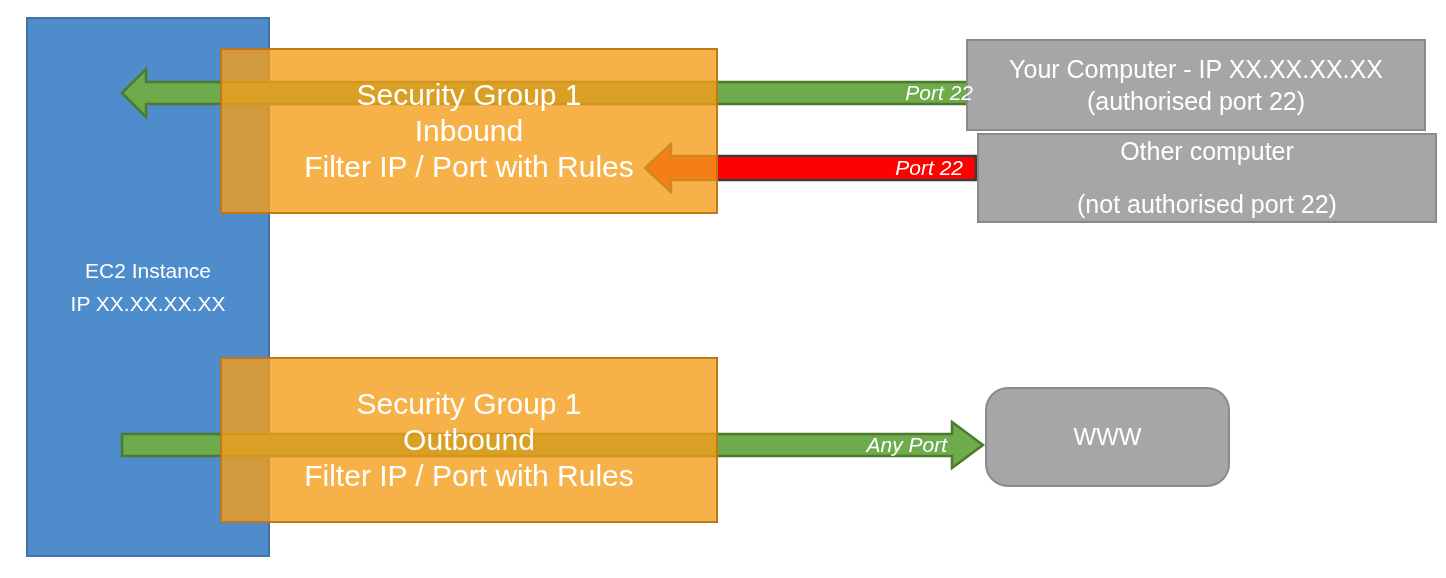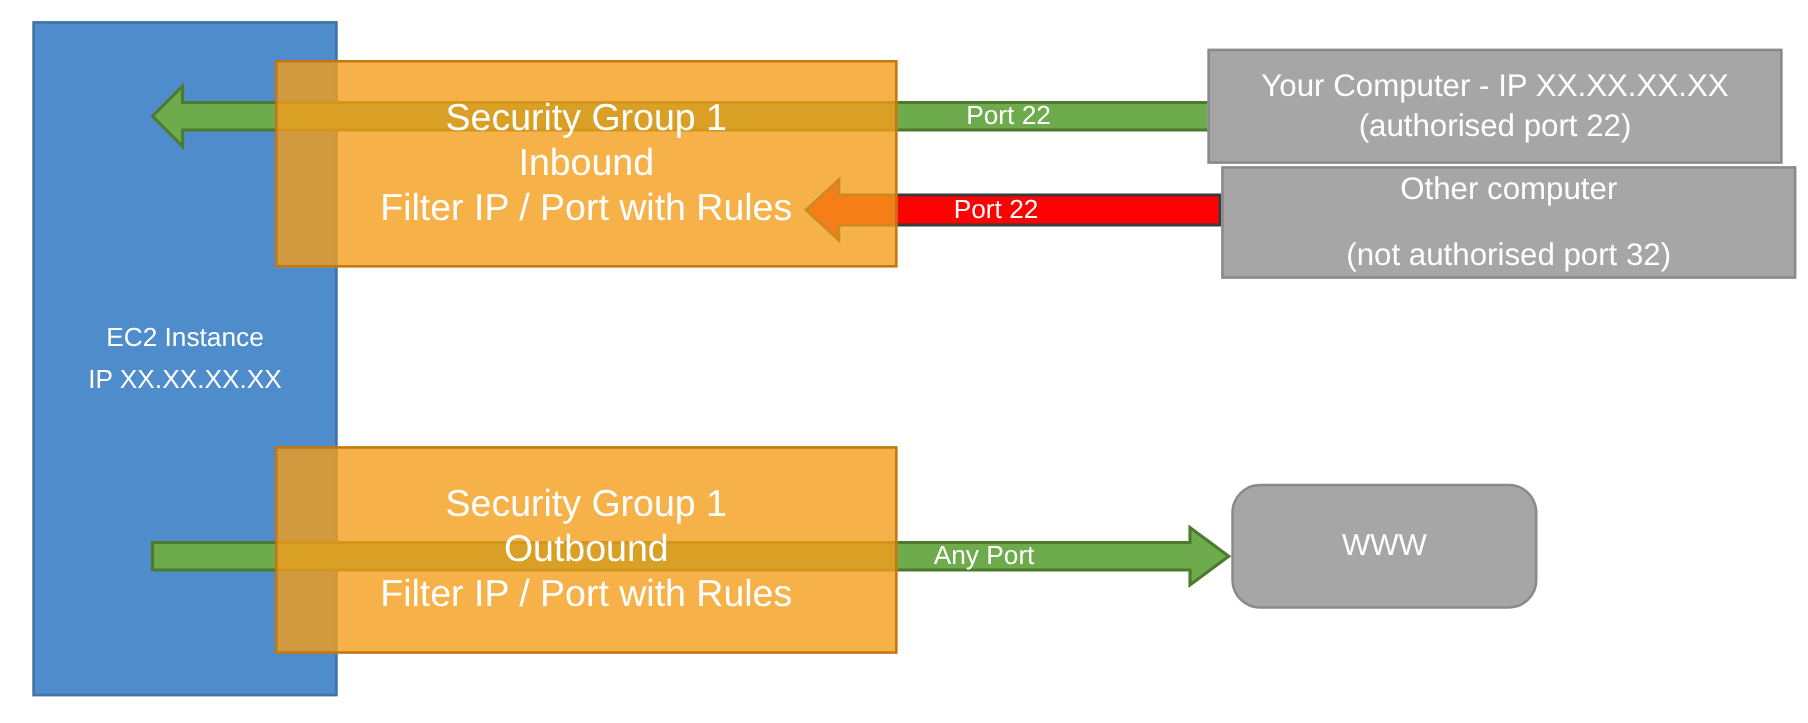--- a/index.html
+++ b/index.html
@@ -36,21 +36,21 @@
   .gray-box{
     background:#A6A6A6;border:2px solid #8A8A8A;
     z-index:4;font-size:25px;
   }
   #your-computer-box{left:919px;top:39px;width:460px;height:92px;line-height:32px;margin-left:47px;}
   #other-computer-box{left:977px;top:133px;width:460px;height:90px;line-height:33px;justify-content:space-between;}
   #www-box{left:985px;top:387px;width:245px;height:100px;line-height:34px;font-size:24px;border-radius:23px;}
   
   .port-label{
     z-index:5;color:#ffffff;font-size:21px;line-height:26px;
-    width:200px;text-align:left;
+    width:200px;text-align:right;font-style:italic;
   }
   #label-inbound-allowed{left:773px;top:80px;}
   #label-inbound-blocked{left:763px;top:155px;}
   #label-outbound{left:747px;top:432px;}
 </style>
 </head>
 <body>
 
 <div id="canvas">
 
@@ -77,21 +77,21 @@
     <div>Filter IP / Port with Rules</div>
   </div>
 
   <div id="your-computer-box" class="abs gray-box center-col">
     <div>Your Computer - IP XX.XX.XX.XX</div>
     <div>(authorised port 22)</div>
   </div>
 
   <div id="other-computer-box" class="abs gray-box center-col">
     <div>Other computer</div>
-    <div>(not authorised port 32)</div>
+    <div>(not authorised port 22)</div>
   </div>
 
   <div id="www-box" class="abs gray-box center-col">
     <div>WWW</div>
   </div>
 
   <div id="label-inbound-allowed" class="abs port-label">Port 22</div>
   <div id="label-inbound-blocked" class="abs port-label">Port 22</div>
   <div id="label-outbound" class="abs port-label">Any Port</div>
 

